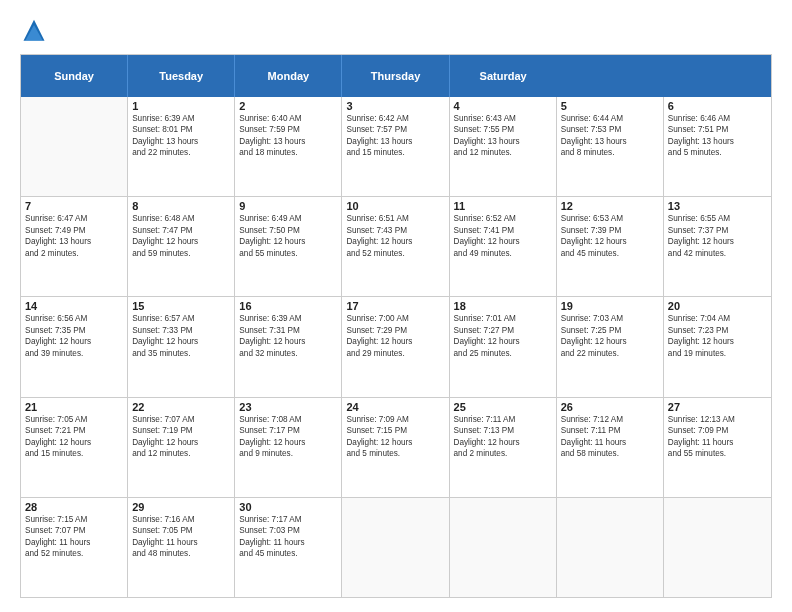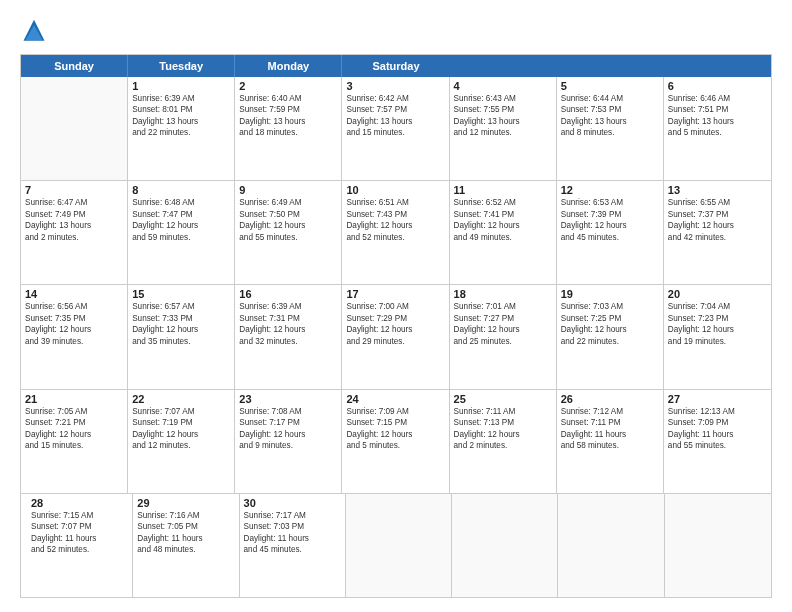--- a/index.html
+++ b/index.html
@@ -69,36 +69,36 @@
     .cal-header {
       display: grid;
       grid-template-columns: repeat(7, 1fr);
       background: #2a6db5;
     }
     .cal-header-cell {
       color: #fff;
       font-size: 11px;
       font-weight: bold;
       text-align: center;
-      padding: 5px 2px;
+      padding: 15px 2px;
       border-right: 1px solid #4a8dd5;
     }
     .cal-header-cell:last-child { border-right: none; }
     .cal-body {
       flex: 1;
       display: flex;
       flex-direction: column;
     }
     .cal-row {
       display: grid;
       grid-template-columns: repeat(7, 1fr);
       flex: 1;
       border-bottom: 1px solid #ccc;
     }
-    .cal-row:last-child { border-bottom: none; margin-left: 6px; }
+    .cal-row:last-child { border-bottom: none; }
     .cal-cell {
       border-right: 1px solid #ccc;
       padding: 3px 4px 2px 4px;
       font-size: 8.5px;
       color: #333;
       min-height: 0;
       overflow: hidden;
     }
     .cal-cell:last-child { border-right: none; }
     .cal-cell.empty { background: #f9f9f9; }
@@ -132,20 +132,21 @@
       <div class="month-title"></div>
       <div class="location"></div>
     </div>
   </div>
 
   <div class="calendar">
     <div class="cal-header">
     <div class="cal-header-cell">Sunday</div>
         <div class="cal-header-cell">Tuesday</div>
         <div class="cal-header-cell">Monday</div>
+        <div class="cal-header-cell">Thursday</div>
         <div class="cal-header-cell">Saturday</div>
       </div>
     <div class="cal-body">
     <div class="cal-row">
           <div class="cal-cell empty"></div>
           <div class="cal-cell">
             <div class="day-num">1</div>
             <div class="cell-line">Sunrise: 6:39 AM</div>
             <div class="cell-line">Sunset: 8:01 PM</div>
             <div class="cell-line">Daylight: 13 hours</div>

